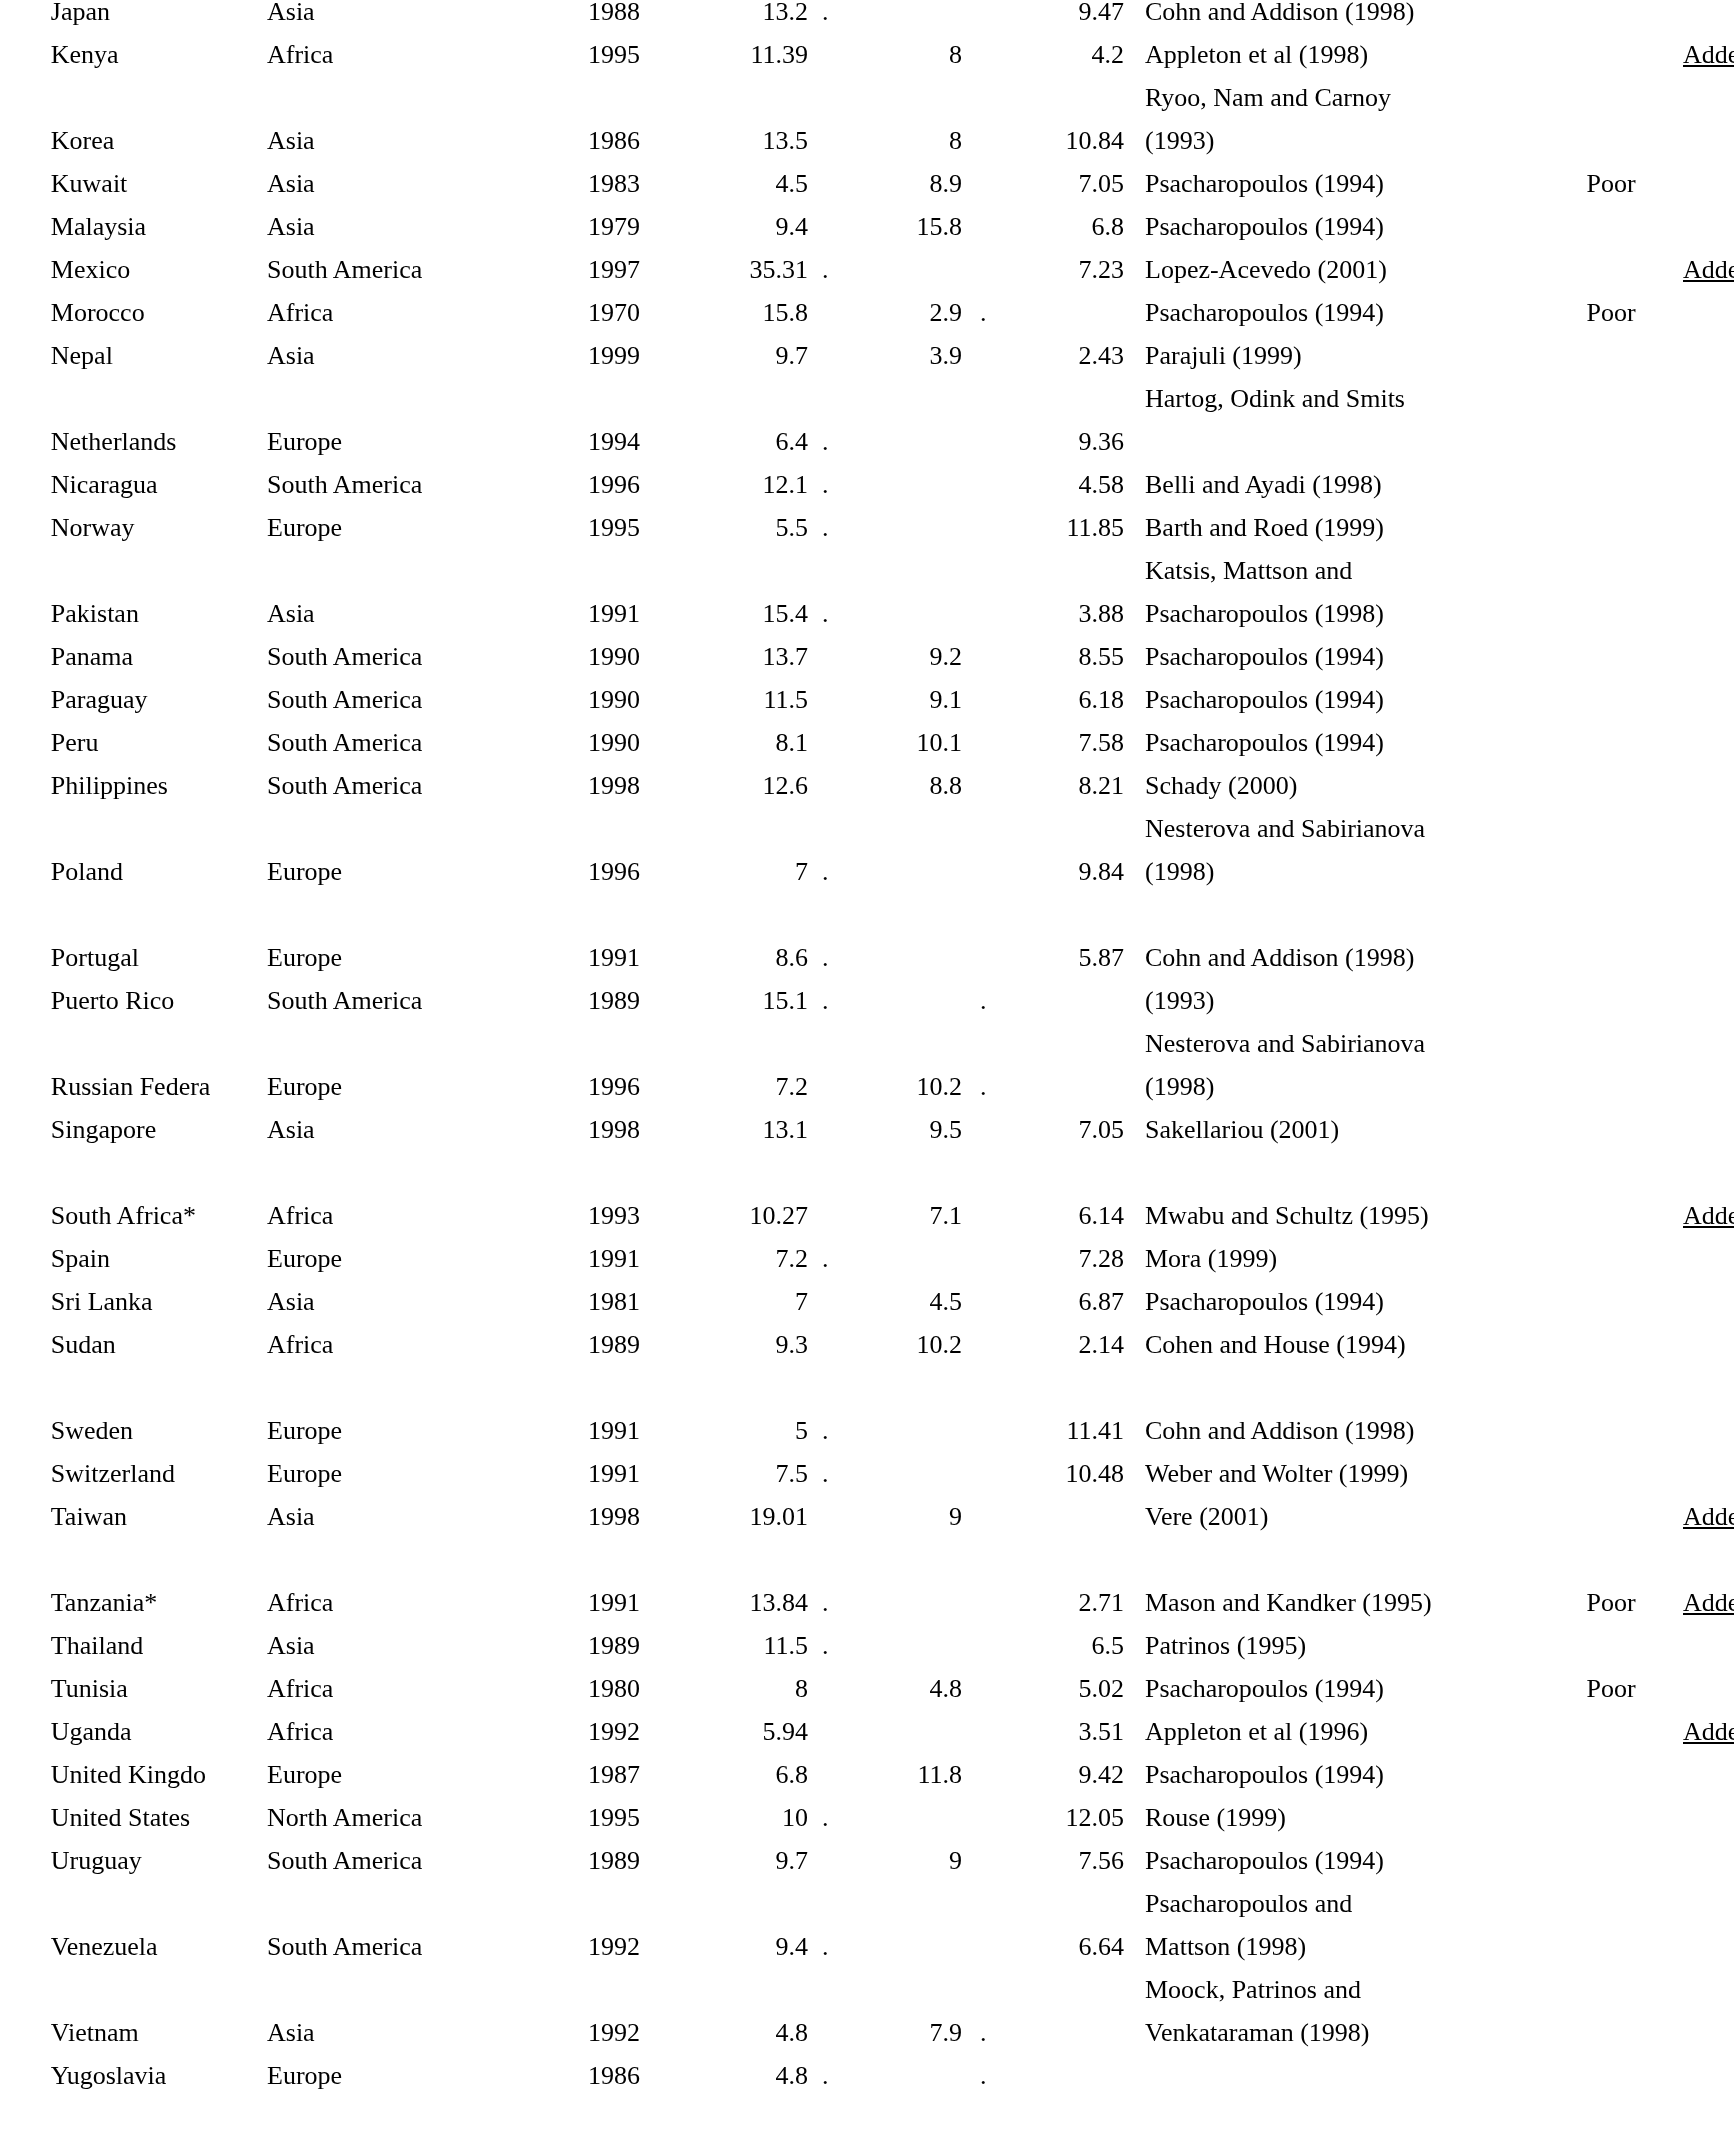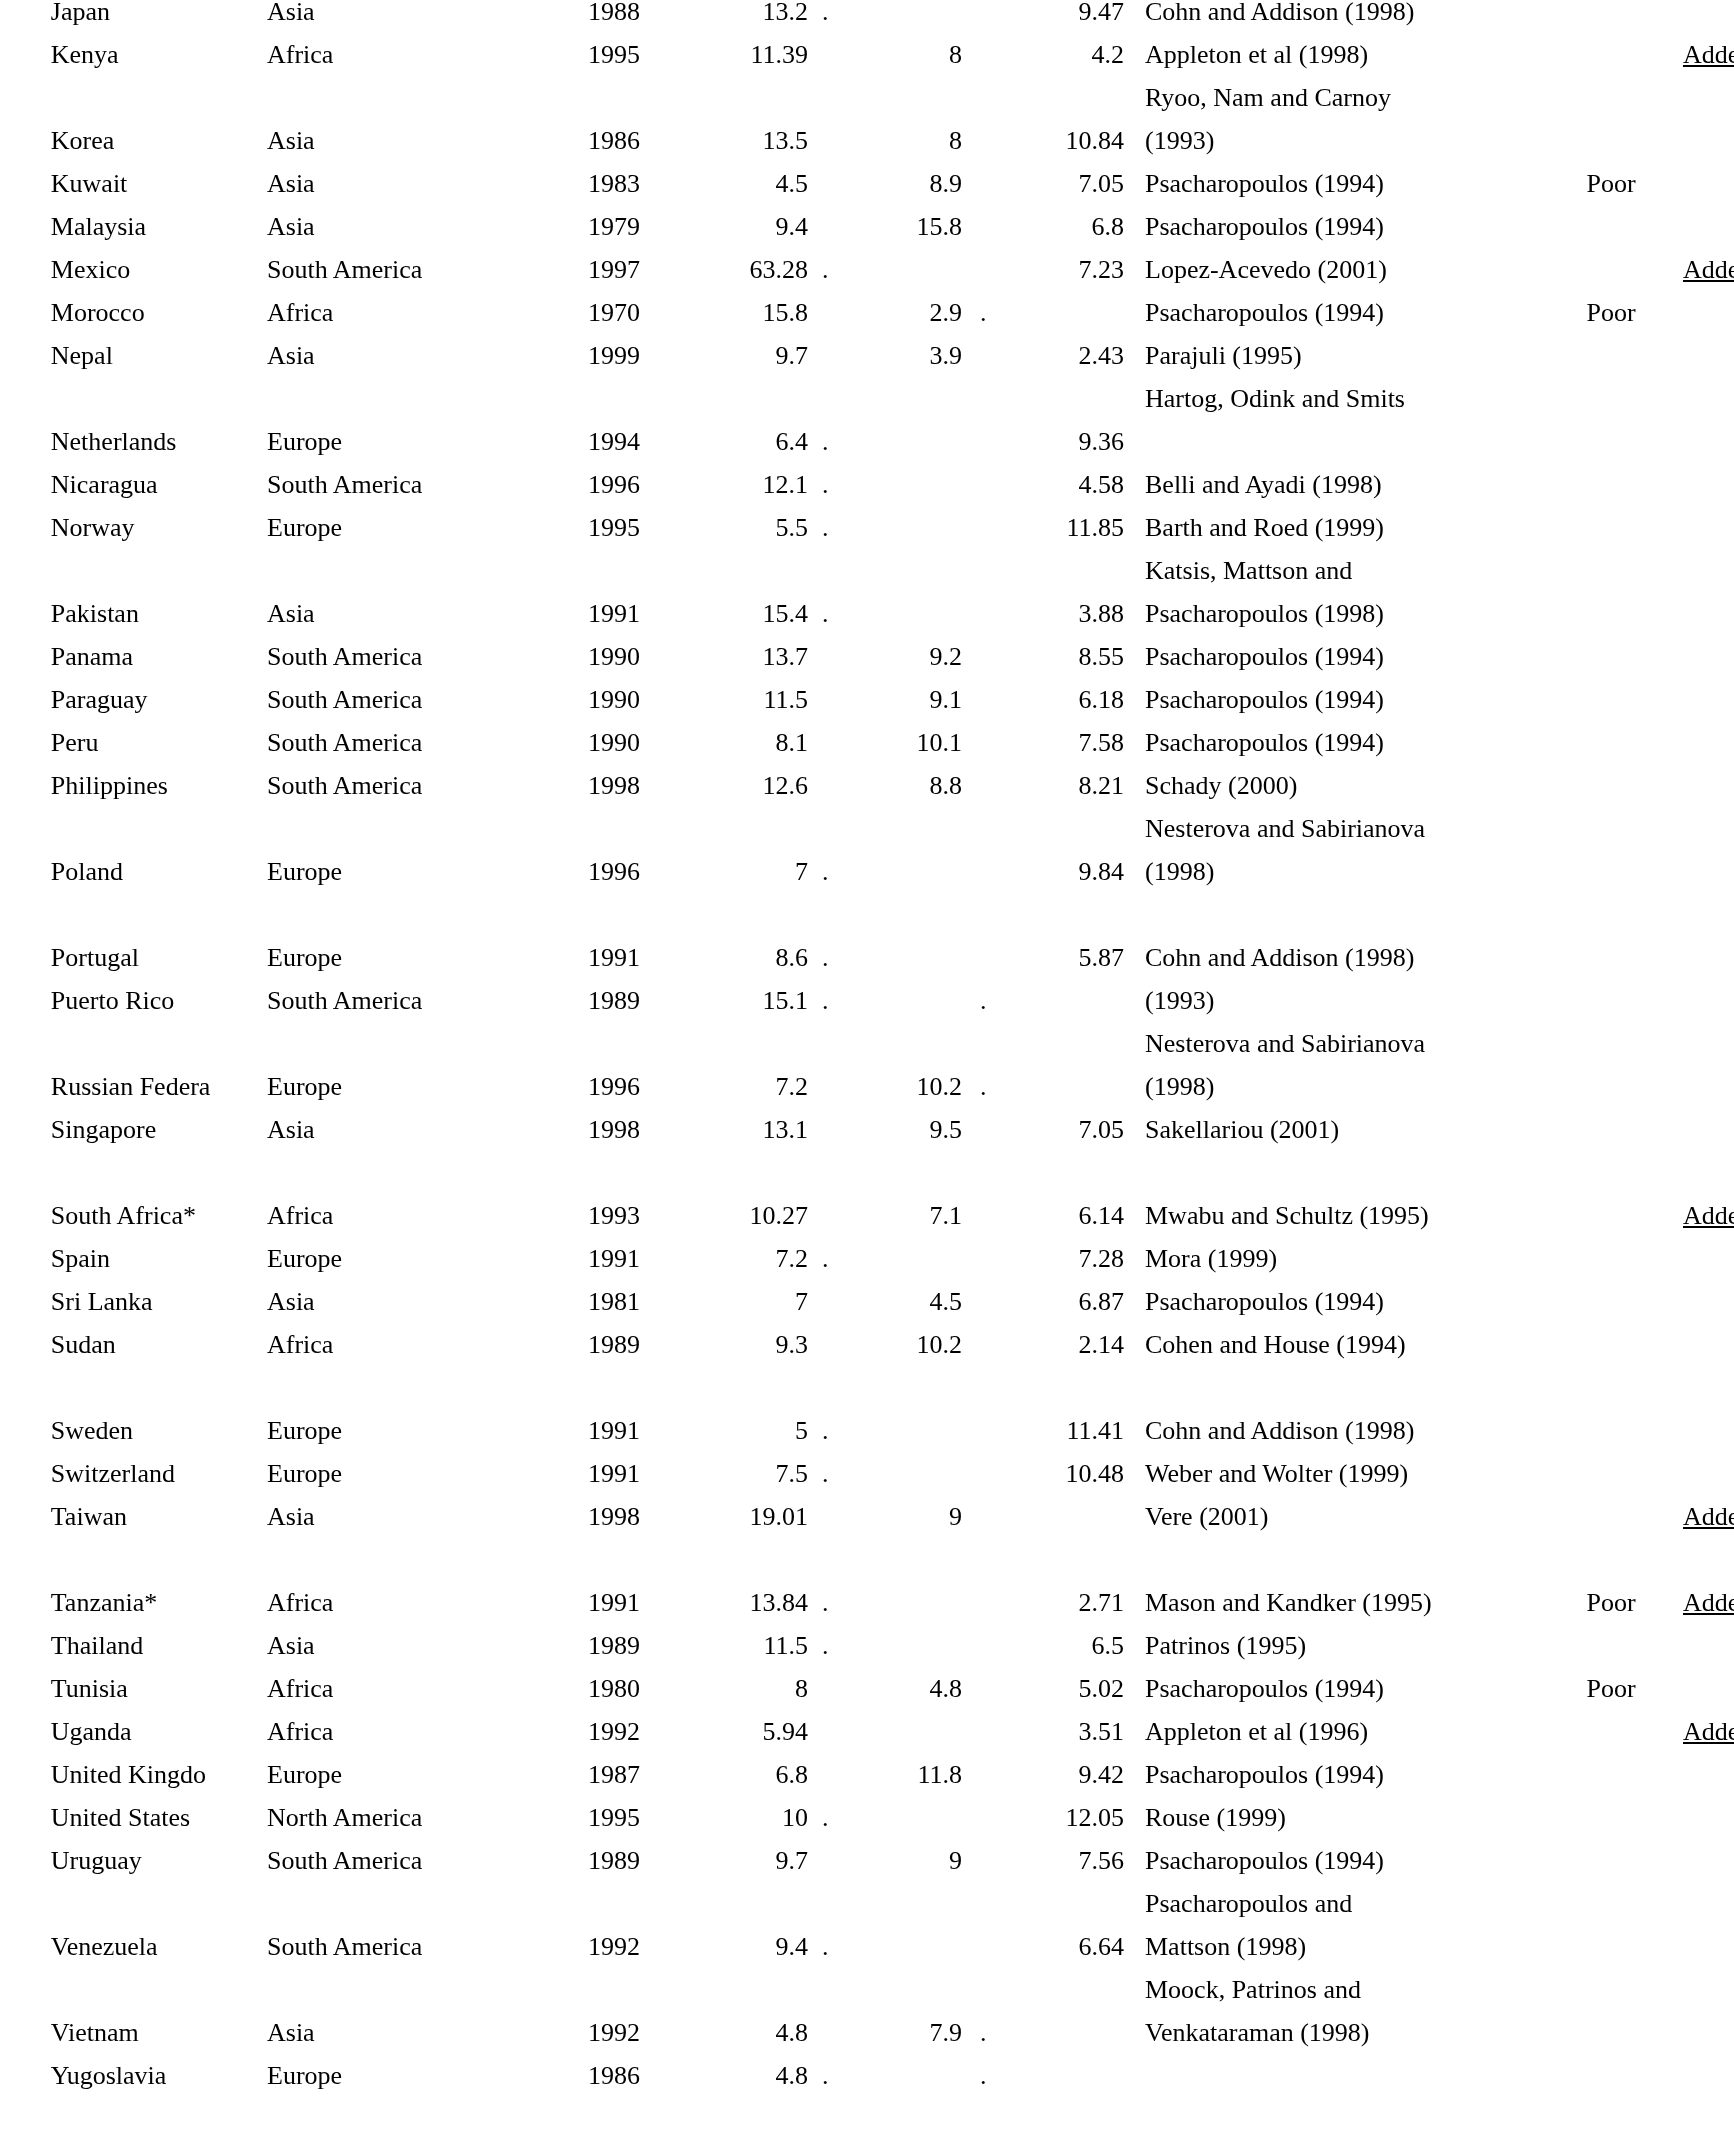--- a/index.html
+++ b/index.html
@@ -115,21 +115,21 @@
     <span class="cell col-b">15.8</span>
     <span class="cell col-c">6.8</span>
     <span class="cell col-source">Psacharopoulos (1994)</span>
     <span class="cell col-quality"></span>
     <span class="cell col-added"></span>
   </div>
       <div class="row">
     <span class="cell col-country">Mexico</span>
     <span class="cell col-region">South America</span>
     <span class="cell col-year">1997</span>
-    <span class="cell col-a">63.28</span>
+    <span class="cell col-a">35.31</span>
     <span class="cell col-b dot-left">.</span>
     <span class="cell col-c">7.23</span>
     <span class="cell col-source">Lopez-Acevedo (2001)</span>
     <span class="cell col-quality"></span>
     <span class="cell col-added">Added</span>
   </div>
       <div class="row">
     <span class="cell col-country">Morocco</span>
     <span class="cell col-region">Africa</span>
     <span class="cell col-year">1970</span>
@@ -140,21 +140,21 @@
     <span class="cell col-quality">Poor</span>
     <span class="cell col-added"></span>
   </div>
       <div class="row">
     <span class="cell col-country">Nepal</span>
     <span class="cell col-region">Asia</span>
     <span class="cell col-year">1999</span>
     <span class="cell col-a">9.7</span>
     <span class="cell col-b">3.9</span>
     <span class="cell col-c">2.43</span>
-    <span class="cell col-source">Parajuli (1995)</span>
+    <span class="cell col-source">Parajuli (1999)</span>
     <span class="cell col-quality"></span>
     <span class="cell col-added"></span>
   </div>
       <div class="row">
     <span class="cell col-country"></span>
     <span class="cell col-region"></span>
     <span class="cell col-year"></span>
     <span class="cell col-a"></span>
     <span class="cell col-b"></span>
     <span class="cell col-c"></span>

